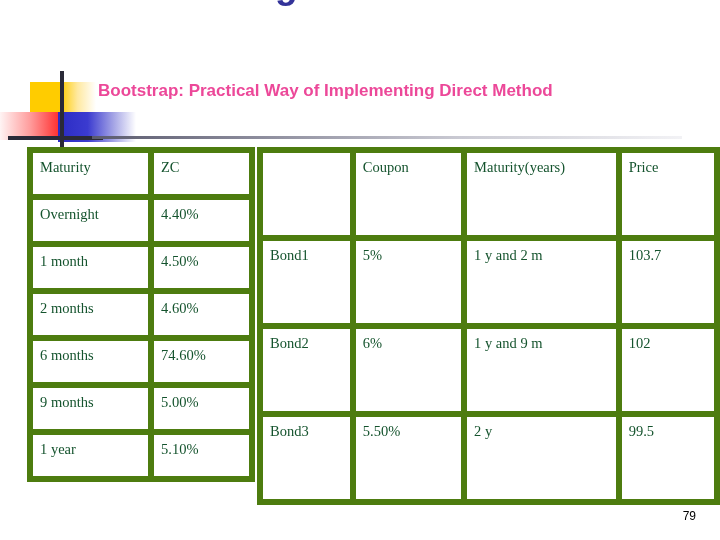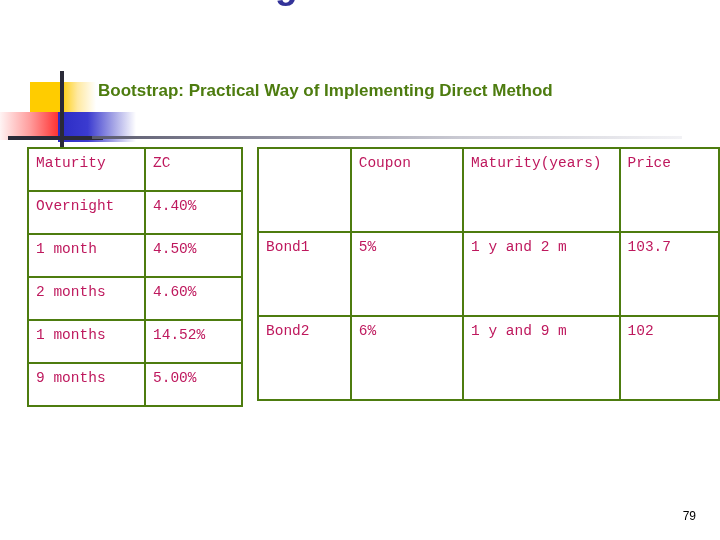--- a/index.html
+++ b/index.html
@@ -87,48 +87,48 @@
     letter-spacing: -0.2px;
   }
   #subtitle {
     position: absolute;
     left: 98px;
     top: 80px;
     width: 600px;
     font-size: 17px;
     font-weight: bold;
     line-height: 1.26;
-    color: #4d7c0f;
+    color: #ec4899;
   }
 
   
   #rule {
     position: absolute;
     left: 92px;
     top: 136px;
     width: 590px;
     height: 3px;
     background: linear-gradient(to right, #5A5A6E 0%, #8C8C9C 28%, #C9C9D2 62%, #F2F2F5 100%);
   }
 
   
   table {
     border-collapse: collapse;
     position: absolute;
     table-layout: fixed;
   }
   table td, table th {
-    border: 2px solid #4d7c0f;
+    border: 6px solid #4d7c0f;
     font-size: 14.5px;
     font-weight: normal;
-    color: #be185d;
+    color: #14532d;
     text-align: left;
     vertical-align: top;
     padding: 6px 0 0 7px;
-    font-family: Liberation Mono, monospace;
+    font-family: Liberation Serif, serif;
   }
 
   
   #zc-table {
     left: 27px;
     top: 147px;
   }
   #zc-table td {
     height: 35px;
   }
@@ -187,26 +187,30 @@
       </tr>
       <tr>
         <td class="col-maturity">1 month</td>
         <td class="col-rate">4.50%</td>
       </tr>
       <tr>
         <td class="col-maturity">2 months</td>
         <td class="col-rate">4.60%</td>
       </tr>
       <tr>
-        <td class="col-maturity">1 months</td>
-        <td class="col-rate">14.52%</td>
+        <td class="col-maturity">6 months</td>
+        <td class="col-rate">74.60%</td>
       </tr>
       <tr>
         <td class="col-maturity">9 months</td>
         <td class="col-rate">5.00%</td>
+      </tr>
+      <tr>
+        <td class="col-maturity">1 year</td>
+        <td class="col-rate">5.10%</td>
       </tr>
     </tbody>
   </table>
 
   <table id="bond-table">
     <tbody>
       <tr>
         <td class="col-name"></td>
         <td class="col-coupon">Coupon</td>
         <td class="col-mat">Maturity(years)</td>
@@ -217,18 +221,24 @@
         <td class="col-coupon">5%</td>
         <td class="col-mat">1 y and 2 m</td>
         <td class="col-price">103.7</td>
       </tr>
       <tr>
         <td class="col-name">Bond2</td>
         <td class="col-coupon">6%</td>
         <td class="col-mat">1 y and 9 m</td>
         <td class="col-price">102</td>
       </tr>
+      <tr>
+        <td class="col-name">Bond3</td>
+        <td class="col-coupon">5.50%</td>
+        <td class="col-mat">2 y</td>
+        <td class="col-price">99.5</td>
+      </tr>
     </tbody>
   </table>
 
   <div id="page-number">79</div>
 
 </div>
 
 </body></html>

